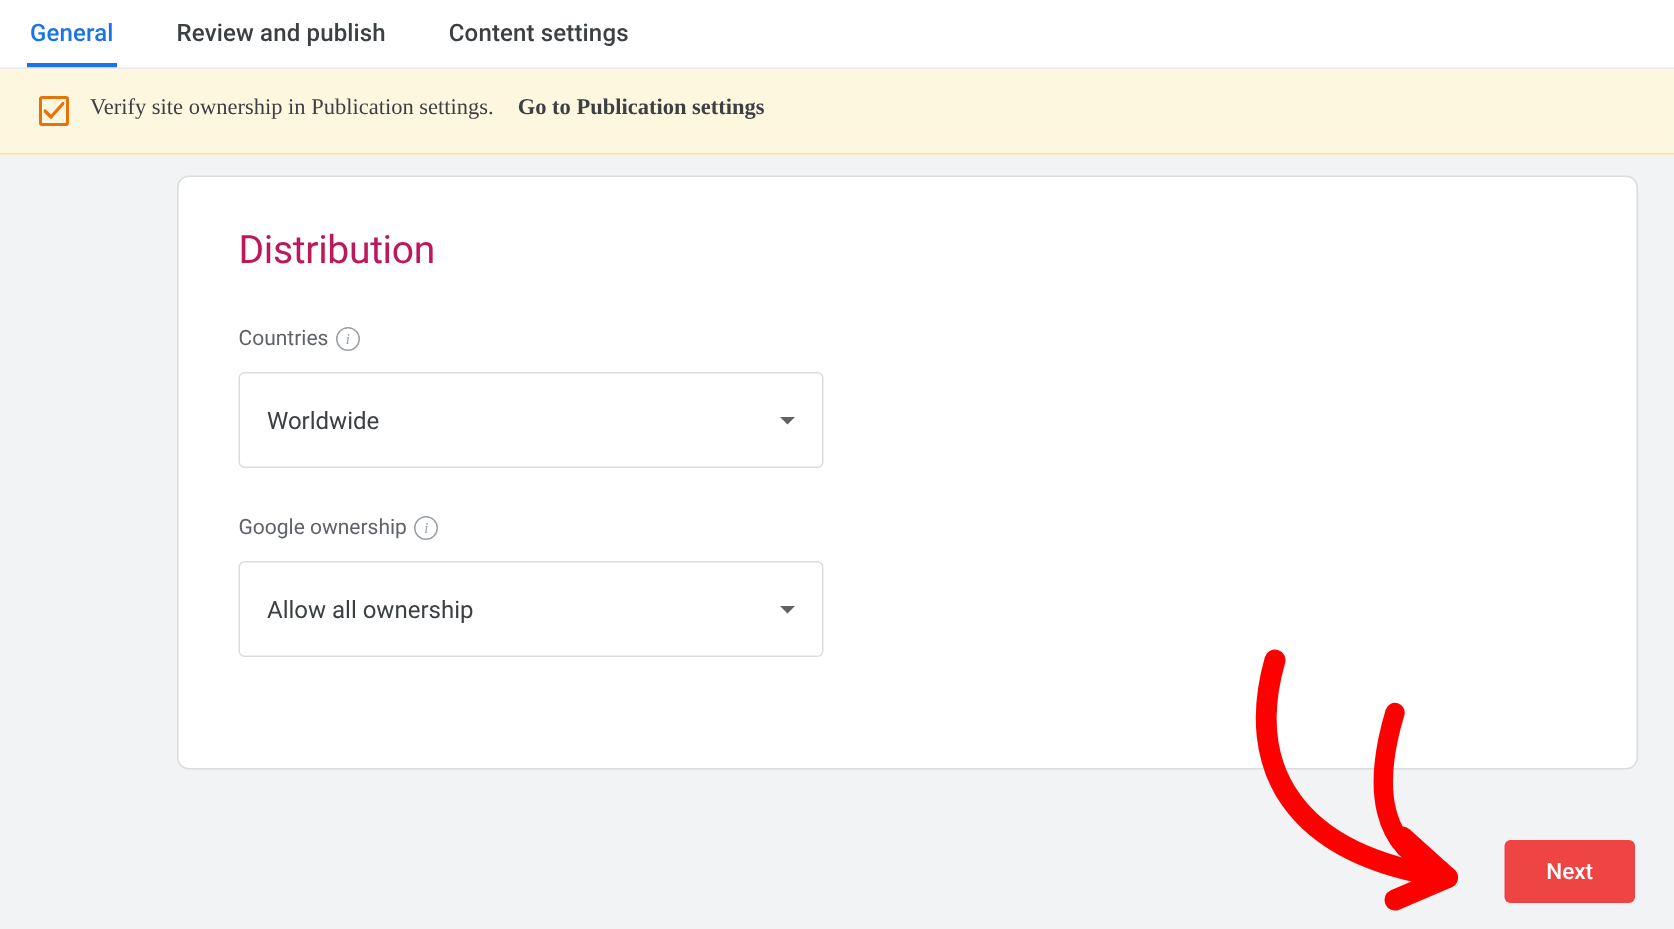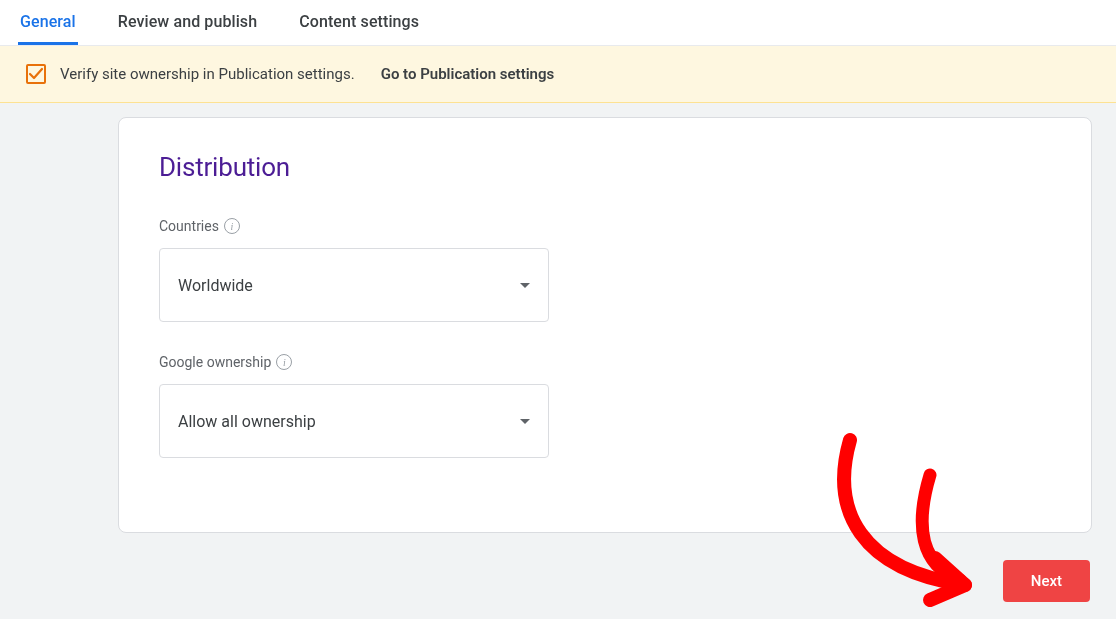--- a/index.html
+++ b/index.html
@@ -29,56 +29,57 @@
       font-weight: 500;
       letter-spacing: 0.1px;
     }
     .tab.active {
       color: #1a73e8;
       border-bottom-color: #1a73e8;
     }
     .banner {
       background: #fef7e0;
       display: flex;
-      align-items: center;
+      align-items: flex-start;
       gap: 14px;
       padding: 18px 26px;
       font-size: 15px;
       color: #3c4043;
       border-bottom: 1px solid #fde293;
+      font-family: Liberation Serif, serif;
     }
     .banner .checkbox-icon {
       width: 20px;
       height: 20px;
       border: 2px solid #e8710a;
       border-radius: 2px;
       display: flex;
       align-items: center;
       justify-content: center;
       flex-shrink: 0;
     }
     .banner .checkbox-icon svg { width: 14px; height: 14px; }
     .banner .link {
       color: #3c4043;
       font-weight: 600;
       cursor: pointer;
-      margin-left: 12px;
+      margin-left: 2px;
     }
     .card {
       background: #fff;
       border: 1px solid #dadce0;
       border-radius: 8px;
       margin: 14px 24px 0 118px;
       padding: 34px 40px 42px 40px;
       width: 974px;
     }
     .card h2 {
       font-size: 26px;
       font-weight: 400;
-      color: #4c1d95;
+      color: #be185d;
       margin-bottom: 36px;
       letter-spacing: -0.2px;
     }
     .field {
       margin-bottom: 32px;
     }
     .field-label {
       display: flex;
       align-items: center;
       gap: 5px;
@@ -95,21 +96,21 @@
       align-items: center;
       justify-content: center;
       font-size: 10px;
       color: #9aa0a6;
       font-family: serif;
       font-style: italic;
       cursor: default;
     }
     .select {
       width: 390px;
-      height: 74px;
+      height: 64px;
       border: 1px solid #dadce0;
       border-radius: 4px;
       display: flex;
       align-items: center;
       justify-content: space-between;
       padding: 0 18px;
       background: #fff;
       cursor: pointer;
       font-size: 16px;
       color: #3c4043;

